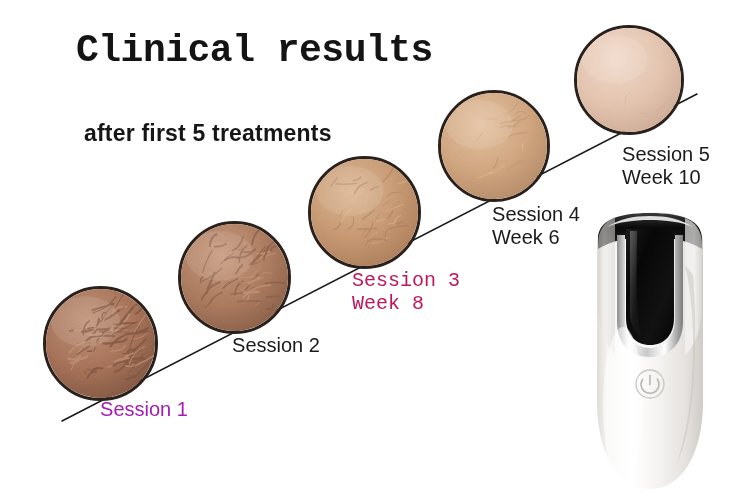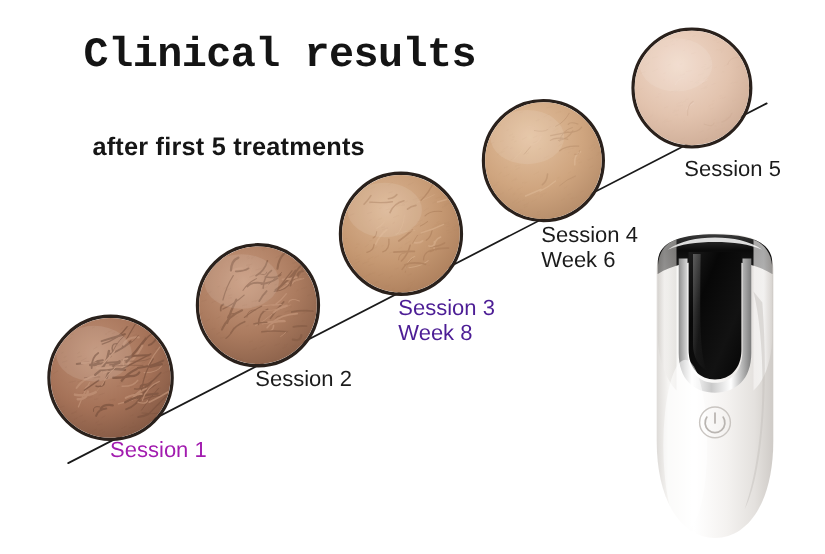--- a/index.html
+++ b/index.html
@@ -978,23 +978,23 @@
             <path d="M59.4,79.0 Q66.7,81.8 67.3,78.0" fill="none" stroke="#caa892" stroke-width="0.95" stroke-linecap="round"></path>
             <path d="M35.6,46.4 Q36.7,41.5 42.5,41.2" fill="none" stroke="#f1dacb" stroke-width="0.97" stroke-linecap="round"></path>
           </g>
           <ellipse cx="36" cy="30" rx="30" ry="22" fill="#ffffff" opacity="0.10"></ellipse>
         </svg>
       </div>
     </div>
   <div id="caption-layer">
       <div class="caption" style="left: 144px; top: 398px; transform: translateX(-50%); color: #a21caf;"><span>Session 1</span></div>
       <div class="caption" style="left: 276px; top: 334px; transform: translateX(-50%); color: rgb(27, 27, 27);"><span>Session 2</span></div>
-      <div class="caption" style="left: 406px; top: 269px; transform: translateX(-50%); color: #4c1d95;"><span>Session 3</span><span class="l2">Week 8</span></div>
+      <div class="caption" style="left: 406px; top: 269px; transform: translateX(-50%); color: #be185d; font-family: Liberation Mono, monospace;"><span>Session 3</span><span class="l2">Week 8</span></div>
       <div class="caption" style="left: 536px; top: 203px; transform: translateX(-50%); color: rgb(27, 27, 27);"><span>Session 4</span><span class="l2">Week 6</span></div>
-      <div class="caption" style="left: 666px; top: 143px; transform: translateX(-50%); color: rgb(27, 27, 27);"><span>Session 5</span></div>
+      <div class="caption" style="left: 666px; top: 143px; transform: translateX(-50%); color: rgb(27, 27, 27);"><span>Session 5</span><span class="l2">Week 10</span></div>
     </div>
 
   <div id="device">
     <svg viewBox="0 0 130 290" width="130" height="290">
       <defs>
         <linearGradient id="bodyG" x1="0" y1="0" x2="1" y2="0">
           <stop offset="0%" stop-color="#dedbd8"></stop>
           <stop offset="10%" stop-color="#f6f5f3"></stop>
           <stop offset="32%" stop-color="#ffffff"></stop>
           <stop offset="60%" stop-color="#f4f2f0"></stop>

